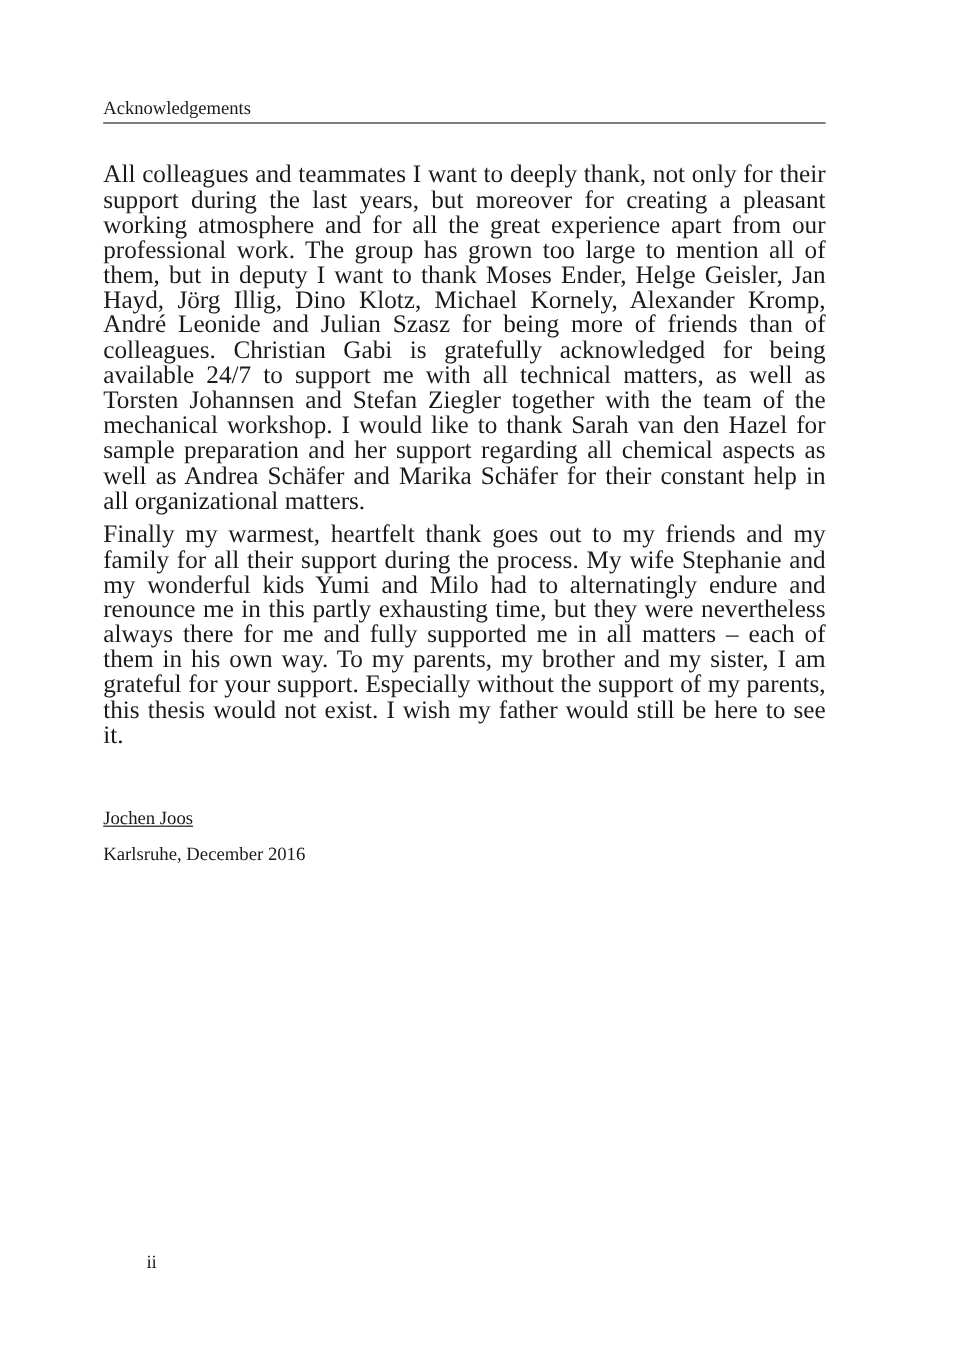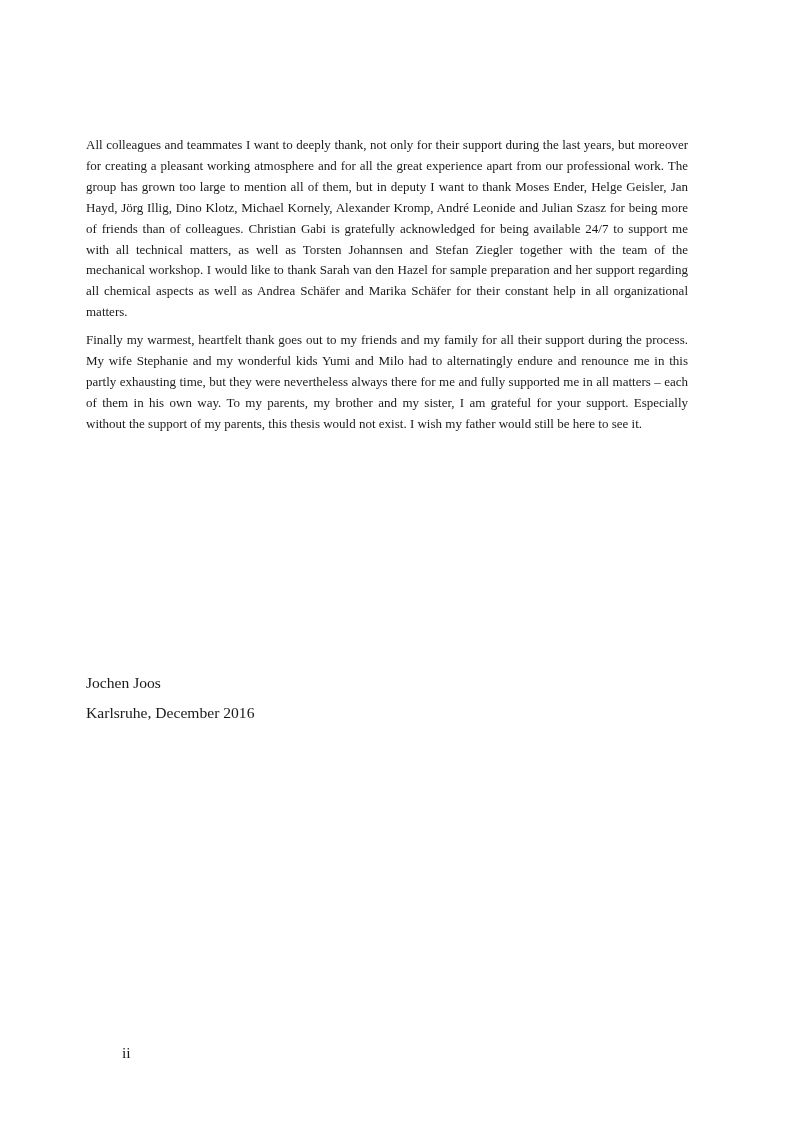--- a/index.html
+++ b/index.html
@@ -33,32 +33,33 @@
       border-bottom: 1px solid #2a2a2a;
     }
     .body-text {
       position: absolute;
       top: 135px;
       left: 0;
       width: 602px;
     }
     .para {
       margin: 0 0 7px 0;
-      font-size: 13px;
+      font-size: 21px;
       line-height: 20.9px;
       text-align: justify;
       text-justify: inter-word;
       hyphens: manual;
     }
     .signature {
       position: absolute;
       top: 673px;
       left: 0;
       font-size: 15.6px;
       line-height: 20px;
+      text-decoration: underline;
     }
     .place-date {
       position: absolute;
       top: 703px;
       left: 0;
       font-size: 15.6px;
       line-height: 20px;
       text-align: center;
     }
     .page-number {
@@ -67,20 +68,21 @@
       left: 0;
       font-size: 15.6px;
       line-height: 20px;
       margin-left: 36px;
     }
   </style>
 </head>
 <body>
 
 <div class="page">
+  <div class="running-header">Acknowledgements</div>
 
   <div class="body-text">
     <p class="para">All colleagues and teammates I want to deeply thank, not only for their support during the last years, but moreover for creating a pleasant working atmosphere and for all the great experience apart from our professional work. The group has grown too large to mention all of them, but in deputy I want to thank Moses Ender, Helge Geisler, Jan Hayd, Jörg Illig, Dino Klotz, Michael Kornely, Alexander Kromp, André Leonide and Julian Szasz for being more of friends than of colleagues.  Christian Gabi is gratefully acknowledged for being available 24/7 to support me with all technical matters, as well as Torsten Johannsen and Stefan Ziegler together with the team of the mechanical workshop.  I would like to thank Sarah van den Hazel for sample preparation and her support regarding all chemical aspects as well as Andrea Schäfer and Marika Schäfer for their constant help in all organizational matters.</p>
     <p class="para">Finally my warmest, heartfelt thank goes out to my friends and my family for all their support during the process.  My wife Stephanie and my wonderful kids Yumi and Milo had to alternatingly endure and renounce me in this partly exhausting time, but they were nevertheless always there for me and fully supported me in all matters – each of them in his own way.  To my parents, my brother and my sister, I am grateful for your support. Especially without the support of my parents, this thesis would not exist. I wish my father would still be here to see it.</p>
   </div>
 
   <div class="signature">Jochen Joos</div>
 
   <div class="place-date">Karlsruhe, December 2016</div>
 

